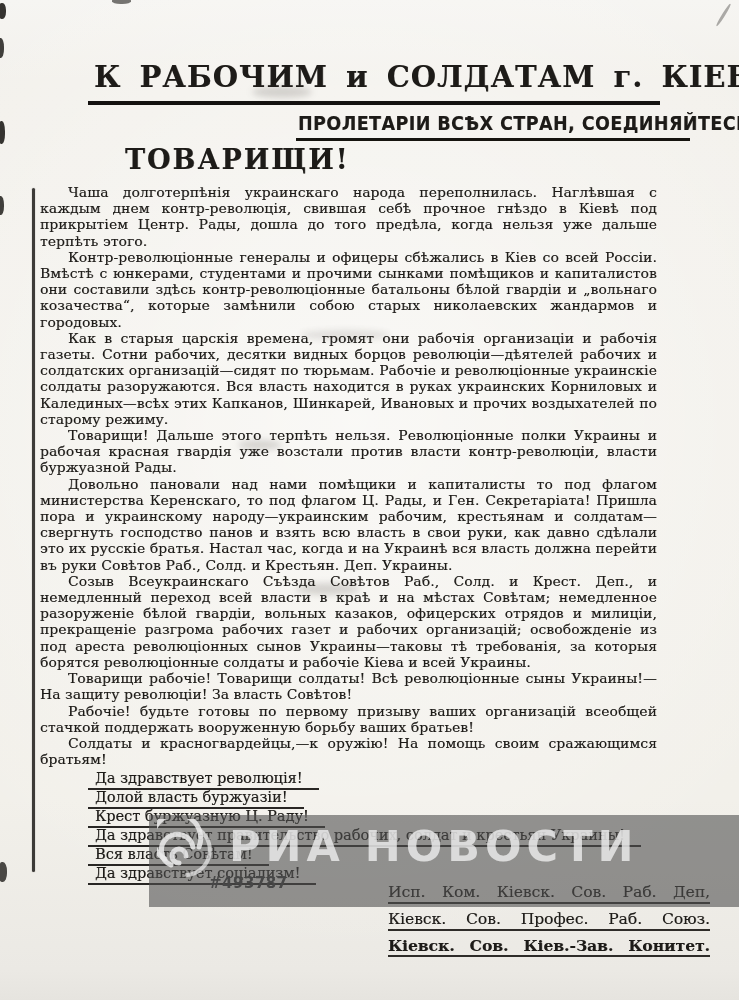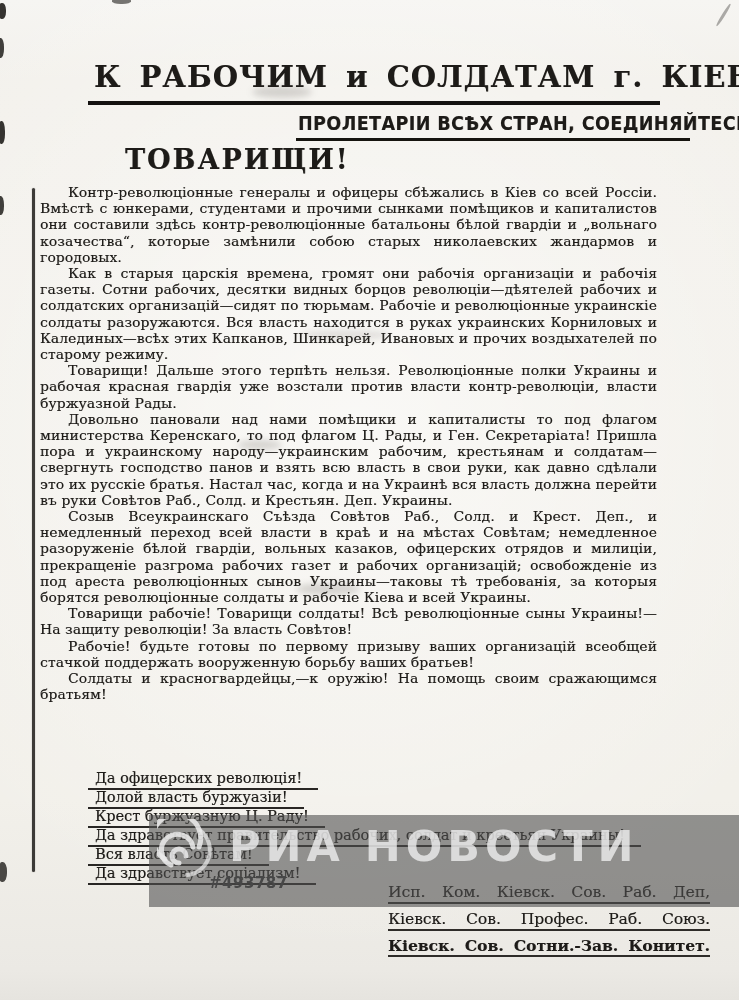--- a/index.html
+++ b/index.html
@@ -135,43 +135,44 @@
 
   <div class="title-wrap">
     <div class="title ink">К РАБОЧИМ и СОЛДАТАМ г. КІЕВА.</div>
   </div>
   <div class="subtitle-wrap">
     <div class="subtitle ink">ПРОЛЕТАРІИ ВСѢХ СТРАН, СОЕДИНЯЙТЕСЬ!</div>
   </div>
   <div class="salutation ink">ТОВАРИЩИ!</div>
 
   <div class="body-text ink">
+    <p>Чаша долготерпѣнія украинскаго народа переполнилась. Наглѣвшая с каждым днем контр-революція, свившая себѣ прочное гнѣздо в Кіевѣ под прикрытіем Центр. Рады, дошла до того предѣла, когда нельзя уже дальше терпѣть этого.</p>
     <p>Контр-революціонные генералы и офицеры сбѣжались в Кіев со всей Россіи. Вмѣстѣ с юнкерами, студентами и прочими сынками помѣщиков и капиталистов они составили здѣсь контр-революціонные батальоны бѣлой гвардіи и „вольнаго козачества“, которые замѣнили собою старых николаевских жандармов и городовых.</p>
     <p>Как в старыя царскія времена, громят они рабочія организаціи и рабочія газеты. Сотни рабочих, десятки видных борцов революціи—дѣятелей рабочих и солдатских организацій—сидят по тюрьмам. Рабочіе и революціонные украинскіе солдаты разоружаются. Вся власть находится в руках украинских Корниловых и Калединых—всѣх этих Капканов, Шинкарей, Ивановых и прочих воздыхателей по старому режиму.</p>
     <p>Товарищи! Дальше этого терпѣть нельзя. Революціонные полки Украины и рабочая красная гвардія уже возстали против власти контр-революціи, власти буржуазной Рады.</p>
     <p>Довольно пановали над нами помѣщики и капиталисты то под флагом министерства Керенскаго, то под флагом Ц. Рады, и Ген. Секретаріата! Пришла пора и украинскому народу—украинским рабочим, крестьянам и солдатам—свергнуть господство панов и взять всю власть в свои руки, как давно сдѣлали это их русскіе братья. Настал час, когда и на Украинѣ вся власть должна перейти въ руки Совѣтов Раб., Солд. и Крестьян. Деп. Украины.</p>
     <p>Созыв Всеукраинскаго Съѣзда Совѣтов Раб., Солд. и Крест. Деп., и немедленный переход всей власти в краѣ и на мѣстах Совѣтам; немедленное разоруженіе бѣлой гвардіи, вольных казаков, офицерских отрядов и милиціи, прекращеніе разгрома рабочих газет и рабочих организацій; освобожденіе из под ареста революціонных сынов Украины—таковы тѣ требованія, за которыя борятся революціонные солдаты и рабочіе Кіева и всей Украины.</p>
     <p>Товарищи рабочіе! Товарищи солдаты! Всѣ революціонные сыны Украины!—На защиту революціи! За власть Совѣтов!</p>
     <p>Рабочіе! будьте готовы по первому призыву ваших организацій всеобщей стачкой поддержать вооруженную борьбу ваших братьев!</p>
     <p>Солдаты и красногвардейцы,—к оружію! На помощь своим сражающимся братьям!</p>
   </div>
 
   <div class="slogans">
-    <div class="slogan ink">Да офицерских революція!</div>
+    <div class="slogan ink">Да здравствует революція!</div>
     <div class="slogan ink">Долой власть буржуазіи!</div>
     <div class="slogan ink">Крест буржуазную Ц. Раду!</div>
     <div class="slogan ink">Да здравствует правительство рабочих, солдат и крестьян Украины!</div>
     <div class="slogan ink">Вся власть Совѣтам!</div>
     <div class="slogan ink">Да здравствует соціализм!</div>
   </div>
 
   <div class="signatures">
     <div class="sig-line ink">Исп. Ком. Кіевск. Сов. Раб. Деп,</div>
     <div class="sig-line ink">Кіевск. Сов. Профес. Раб. Союз.</div>
-    <div class="sig-line heavy ink">Кіевск. Сов. Сотни.-Зав. Конитет.</div>
+    <div class="sig-line heavy ink">Кіевск. Сов. Кіев.-Зав. Конитет.</div>
   </div>
 
   <div class="wm-band">
     <svg class="wm-logo" viewBox="0 0 62 62">
       <g fill="none" stroke="rgba(236,236,236,0.85)" stroke-linecap="round">
         <path d="M22 44 a7 7 0 1 1 7 -7" stroke-width="5"></path>
         <path d="M14 46 a16 16 0 1 1 22 -18" stroke-width="5"></path>
         <path d="M8 40 a24 24 0 1 1 34 -12" stroke-width="5"></path>
         <path d="M30 56 a25 25 0 0 0 14 -44" stroke-width="4" opacity="0.8"></path>
       </g>

